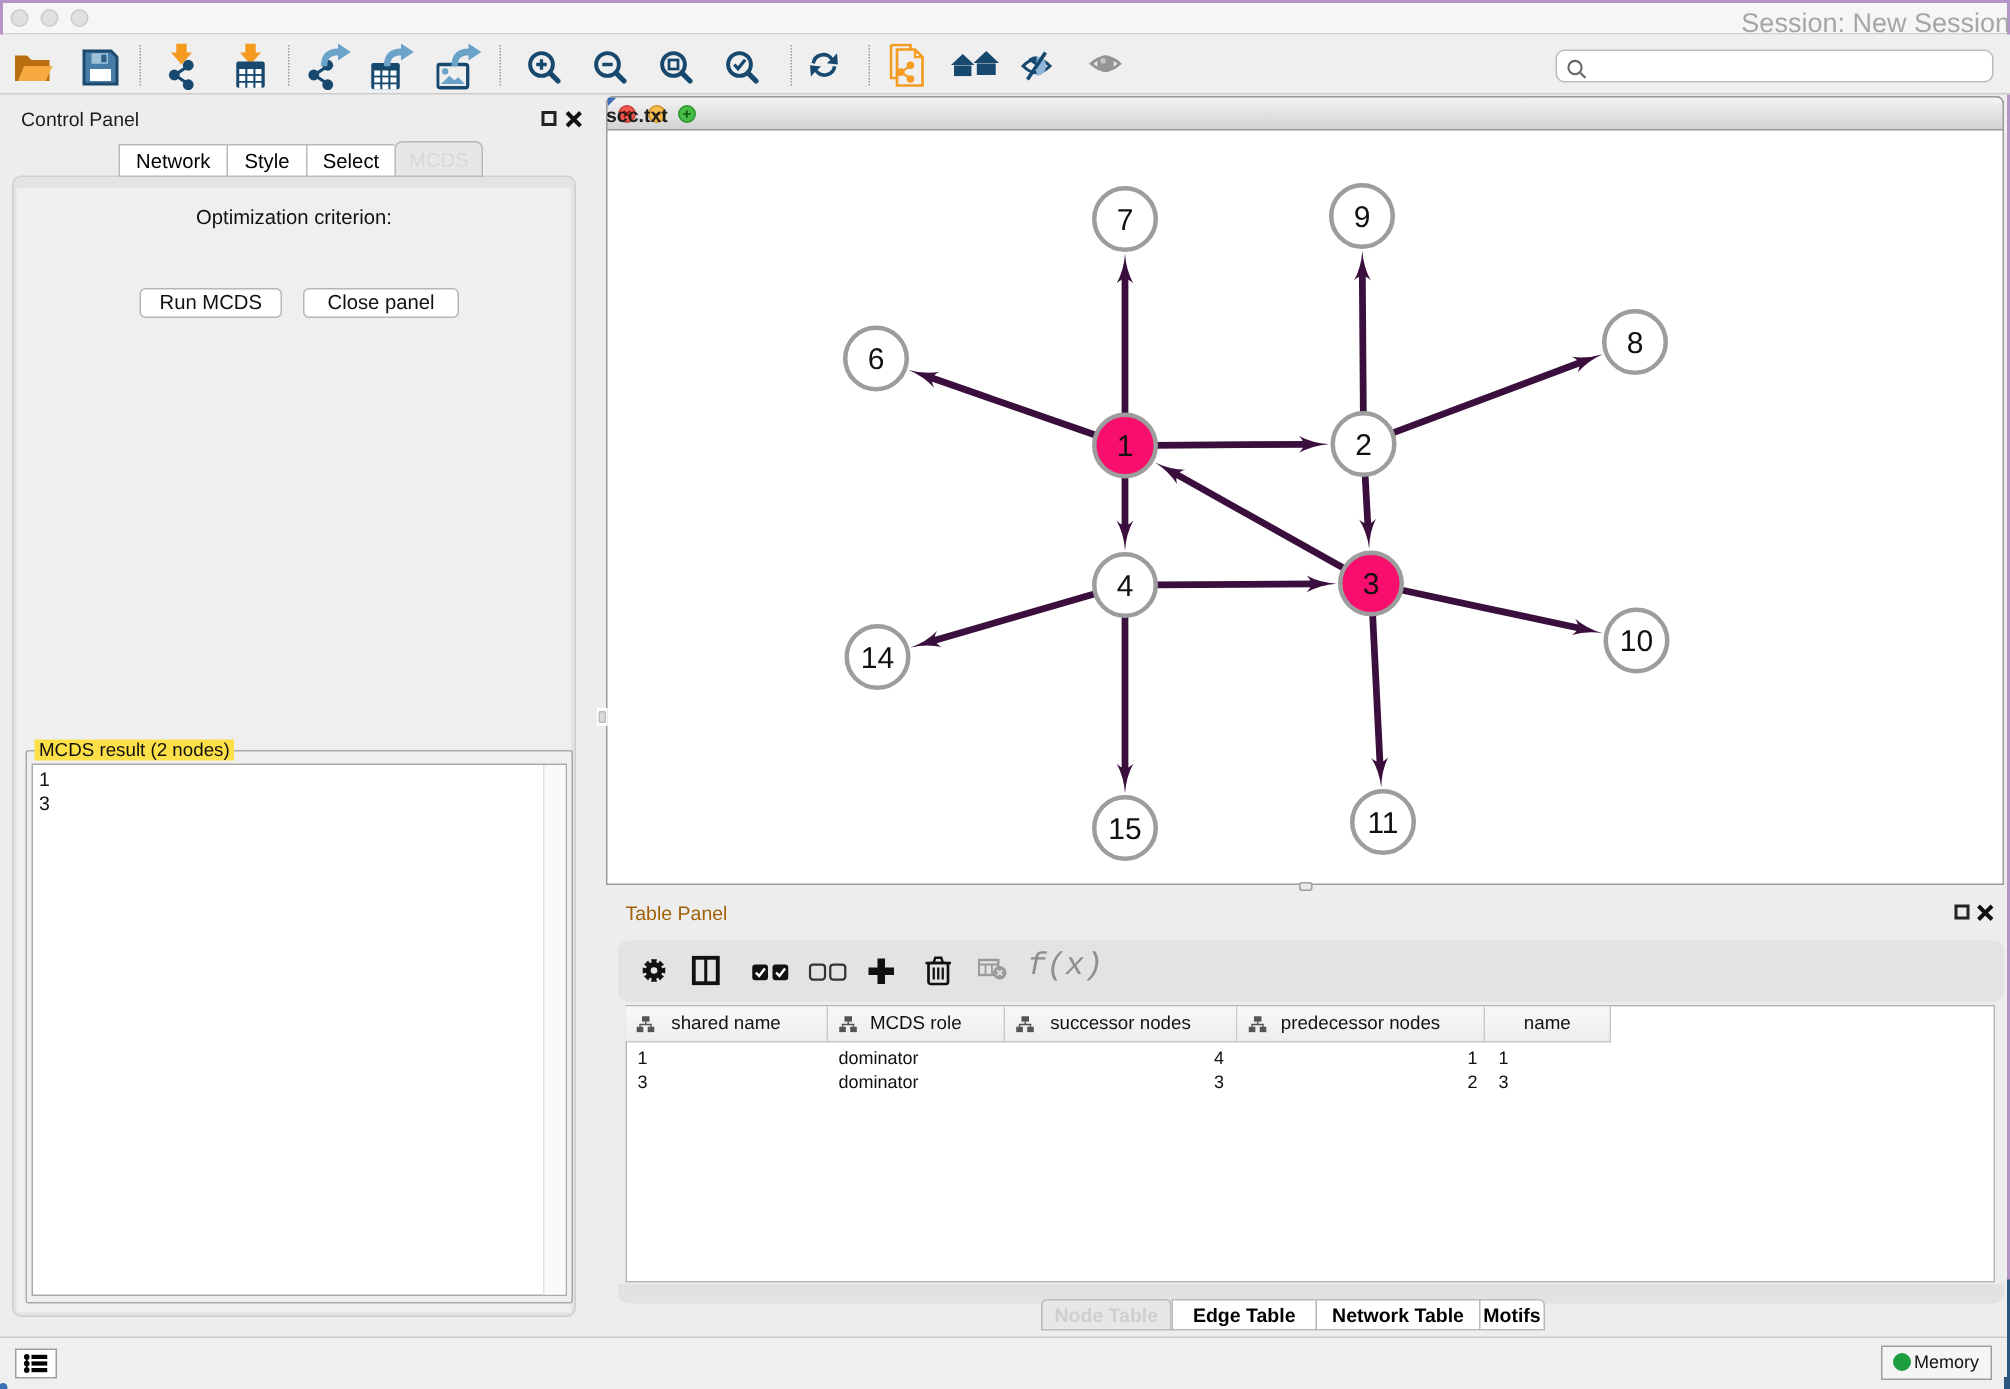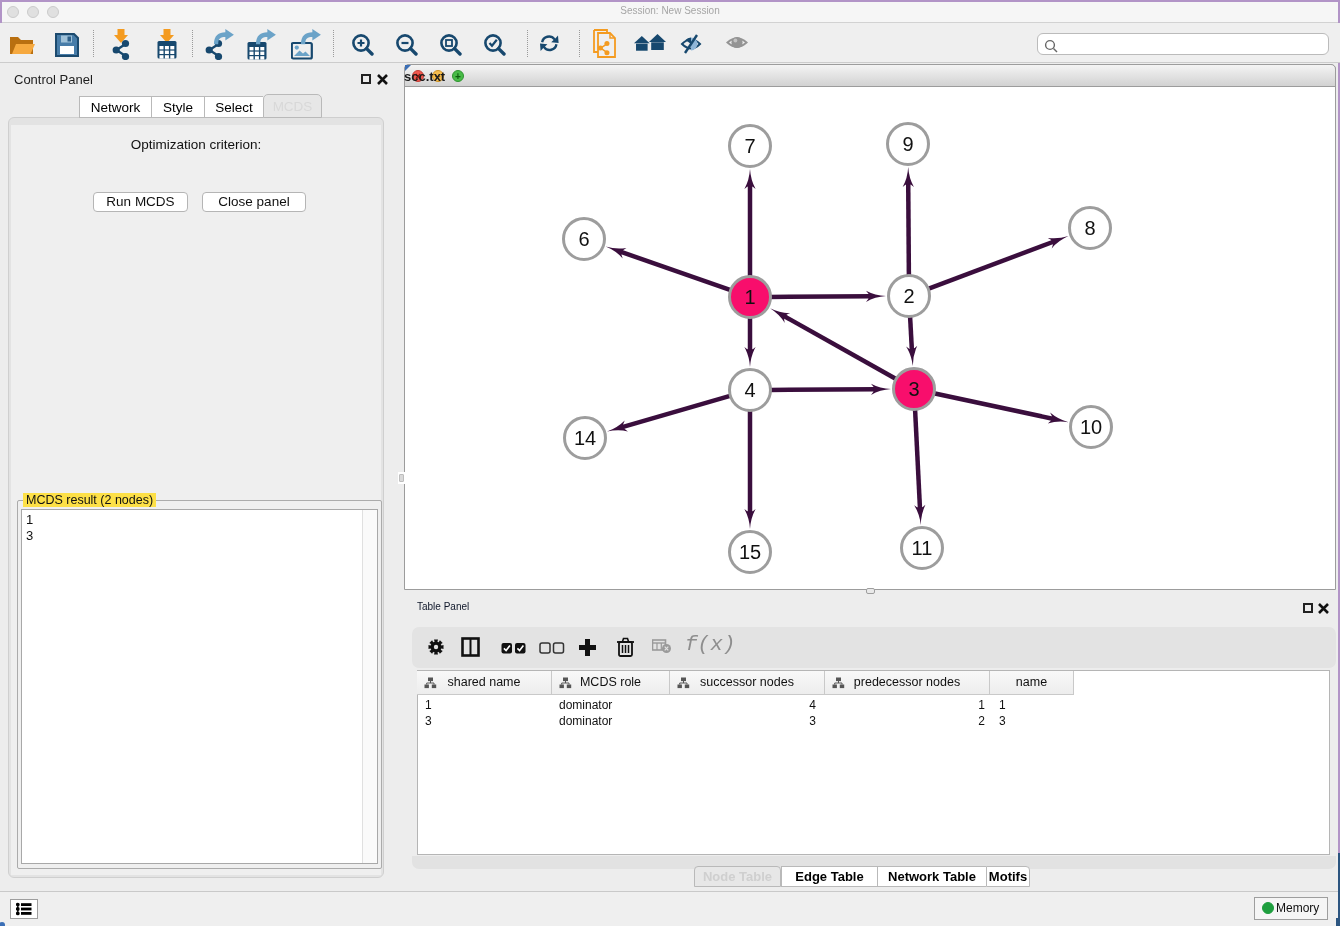--- a/index.html
+++ b/index.html
@@ -7,22 +7,22 @@
 .abs{position:absolute}
 .t{opacity:.999}
 
 #purpletop{left:0;top:0;width:1340px;height:2px;background:#b294c7}
 #purpleright{right:0;top:0;width:2px;height:926px;background:#b294c7}
 #purpleleft{left:0;top:0;width:2px;height:28px;background:#b294c7}
 #titlebar{left:0;top:2px;width:1340px;height:21px;background:#f6f6f6;
   border-bottom:1px solid #d2d2d2}
 .tl{position:absolute;top:6px;width:12px;height:12px;border-radius:50%;
   background:#e0e0e0;border:1px solid #cbcbcb}
-#wintitle{position:absolute;left:0;right:0;top:5px;text-align:center;
-  color:#a6a6a6;font-size:10px}
+#wintitle{position:absolute;left:0;right:0;top:5px;text-align:right;
+  color:#a6a6a6;font-size:18px}
 #toolbar{left:0;top:23px;width:1340px;height:40px;background:#efefef;
   border-bottom:1px solid #cccccc}
 .tsep{position:absolute;top:30px;height:27px;border-left:1px dotted #9a9a9a}
 .ticon{position:absolute;top:30px}
 #searchbox{position:absolute;left:1037px;top:33px;width:292px;height:22px;
   background:#fff;border:1px solid #bbbbbb;border-radius:6px}
 
 #cp-title{left:14px;top:72px;font-size:13px;color:#1d1d1d}
 .hdr-float{position:absolute;width:10px;height:10px;border:2px solid #222}
 .cptab{position:absolute;top:96px;height:22px;background:#fff;
@@ -50,21 +50,21 @@
 #netwin{left:404px;top:64px;width:932px;height:526px;background:#fff;
   border:1px solid #9c9c9c;border-radius:5px 5px 0 0}
 #nettitle{left:404px;top:64px;width:932px;height:23px;
   background:linear-gradient(#f4f4f4,#d2d2d2);border:1px solid #9c9c9c;
   border-radius:5px 5px 0 0}
 .mac{position:absolute;top:70px;width:12px;height:12px;border-radius:50%;
   font-size:10px;font-weight:bold;text-align:center;line-height:11px}
 #nettext{left:404px;top:69px;width:932px;text-align:left;font-size:13px;
   font-weight:bold;color:#1c1c1c}
 
-#tp-title{left:417px;top:601px;font-size:10px;color:#0f172a}
+#tp-title{left:417px;top:601px;font-size:13px;color:#a16207}
 #tptoolbar{left:412px;top:627px;width:924px;height:41px;background:#e3e3e3;
   border-radius:7px}
 #tbl{left:417px;top:670px;width:913px;height:185px;background:#fff;
   border:1px solid #b5b5b5}
 .th{position:absolute;top:671px;height:24px;background:linear-gradient(#f8f8f8,#ededed);
   border-right:1px solid #c9c9c9;border-bottom:1px solid #c9c9c9;
   font-size:12.5px;color:#111;text-align:center;line-height:23px}
 .td{position:absolute;font-size:12px;color:#111;height:16px;line-height:16px}
 .tabb{position:absolute;top:866px;height:21px;background:#fff;
   border:1px solid #b9b9b9;border-right:none;color:#000;font-size:13px;

